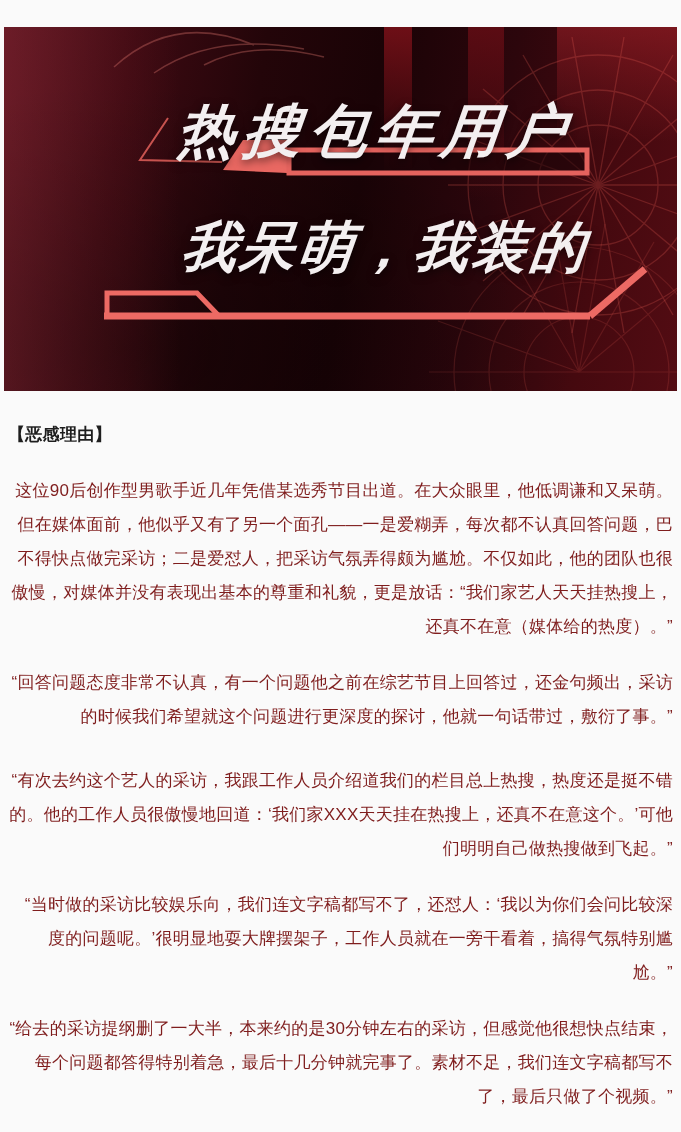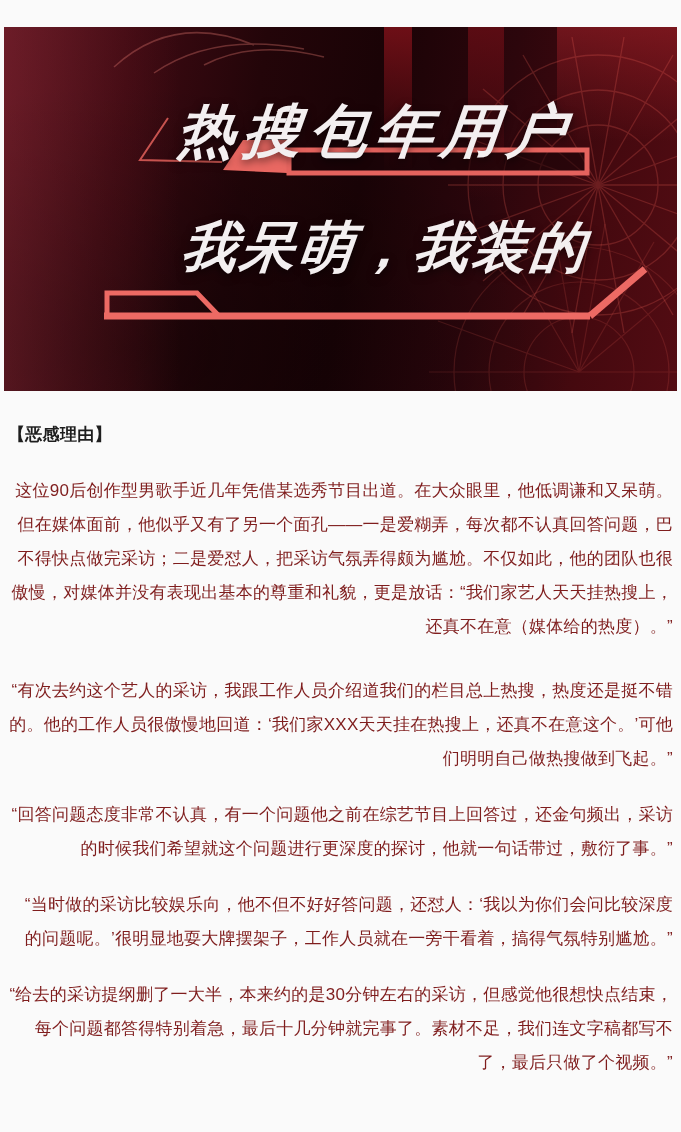--- a/index.html
+++ b/index.html
@@ -141,18 +141,18 @@
       </g>
     </svg>
 
     <div class="banner-headline line1">热搜包年用户</div>
     <div class="banner-headline line2">我呆萌，我装的</div>
   </div>
 
   <h2 class="section-heading heading-1">【恶感理由】</h2>
   <p class="para para-1">这位90后创作型男歌手近几年凭借某选秀节目出道。在大众眼里，他低调谦和又呆萌。但在媒体面前，他似乎又有了另一个面孔——一是爱糊弄，每次都不认真回答问题，巴不得快点做完采访；二是爱怼人，把采访气氛弄得颇为尴尬。不仅如此，他的团队也很傲慢，对媒体并没有表现出基本的尊重和礼貌，更是放话：“我们家艺人天天挂热搜上，还真不在意（媒体给的热度）。”</p>
 
+  <p class="para para-3">“回答问题态度非常不认真，有一个问题他之前在综艺节目上回答过，还金句频出，采访的时候我们希望就这个问题进行更深度的探讨，他就一句话带过，敷衍了事。”</p>
   <p class="para para-2">“有次去约这个艺人的采访，我跟工作人员介绍道我们的栏目总上热搜，热度还是挺不错的。他的工作人员很傲慢地回道：‘我们家XXX天天挂在热搜上，还真不在意这个。’可他们明明自己做热搜做到飞起。”</p>
-  <p class="para para-3">“回答问题态度非常不认真，有一个问题他之前在综艺节目上回答过，还金句频出，采访的时候我们希望就这个问题进行更深度的探讨，他就一句话带过，敷衍了事。”</p>
-  <p class="para para-4">“当时做的采访比较娱乐向，他不但不好好答问题，还怼人：‘我以为你们会问比较深度的问题呢。’很明显地耍大牌摆架子，工作人员就在一旁干看着，搞得气氛特别尴尬。”</p>
+  <p class="para para-4">“当时做的采访比较娱乐向，我们连文字稿都写不了，还怼人：‘我以为你们会问比较深度的问题呢。’很明显地耍大牌摆架子，工作人员就在一旁干看着，搞得气氛特别尴尬。”</p>
   <p class="para para-5">“给去的采访提纲删了一大半，本来约的是30分钟左右的采访，但感觉他很想快点结束，每个问题都答得特别着急，最后十几分钟就完事了。素材不足，我们连文字稿都写不了，最后只做了个视频。”</p>
 
 </div>
 
 </body></html>

